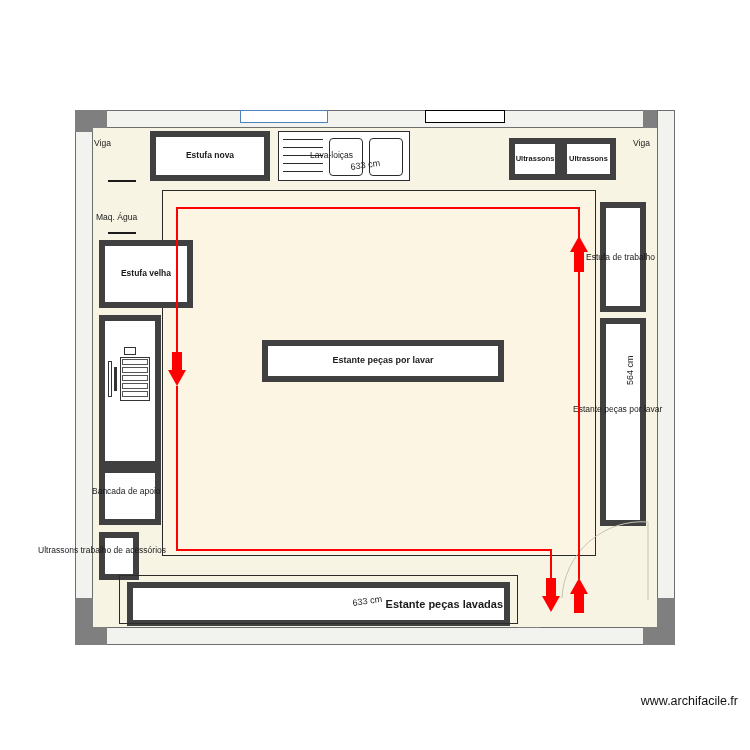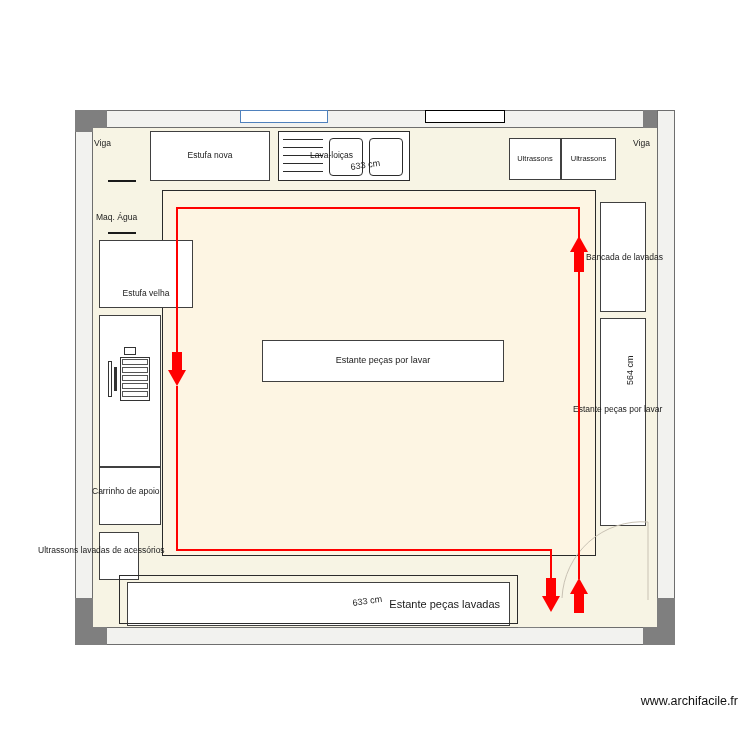--- a/index.html
+++ b/index.html
@@ -29,29 +29,30 @@
     background: #fdf5e3;
     border: 1px solid #2a2a2a;
   }
   .room-band {
     background: #f7f4e4;
   }
 
   
   .box {
     background: #ffffff;
-    border: 1px solid #404040;
+    border: 6px solid #404040;
     display: flex;
     align-items: center;
     justify-content: center;
     text-align: center;
     font-size: 8.5px;
     color: #1a1a1a;
     line-height: 1.1;
-    padding: 9px;
+    padding: 1px;
+    font-weight: bold;
   }
 
   
   .lbl {
     font-size: 8.5px;
     color: #1a1a1a;
     white-space: nowrap;
   }
 
   
@@ -163,50 +164,50 @@
     <span>Ultrassons</span>
   </div>
 
   <div class="abs lbl" style="left:94px; top:138px;">Viga</div>
   <div class="abs lbl" style="left:633px; top:138px;">Viga</div>
 
   <div class="abs lbl" style="left:96px; top:191px;margin-top:21px;">Maq. Água</div>
   <div class="abs" style="left:108px; top:180px; width:28px; height:2px; background:#1a1a1a;"></div>
   <div class="abs" style="left:108px; top:232px; width:28px; height:2px; background:#1a1a1a;"></div>
 
-  <div class="abs box" style="left:99px; top:240px; width:94px; height:68px;align-items:flex-end;">
+  <div class="abs box" style="left:99px; top:240px; width:94px; height:68px;">
     <span>Estufa velha</span>
   </div>
 
   <div class="abs box" style="left:99px; top:315px; width:62px; height:152px;"></div>
 
   <div class="abs" style="left:108px; top:355px; width:44px; height:48px;">
     <div class="abs" style="left:0px; top:6px; width:4px; height:36px; border:1px solid #333;"></div>
     <div class="abs" style="left:6px; top:12px; width:3px; height:24px; background:#333;"></div>
     <div class="abs" style="left:12px; top:2px; width:30px; height:44px; border:1px solid #333;"></div>
     <div class="abs" style="left:14px; top:4px; width:26px; height:6px; border:1px solid #555;"></div>
     <div class="abs" style="left:14px; top:12px; width:26px; height:6px; border:1px solid #555;"></div>
     <div class="abs" style="left:14px; top:20px; width:26px; height:6px; border:1px solid #555;"></div>
     <div class="abs" style="left:14px; top:28px; width:26px; height:6px; border:1px solid #555;"></div>
     <div class="abs" style="left:14px; top:36px; width:26px; height:6px; border:1px solid #555;"></div>
     <div class="abs" style="left:16px; top:-8px; width:12px; height:8px; border:1px solid #333;"></div>
   </div>
 
   <div class="abs box" style="left:99px; top:467px; width:62px; height:58px; font-size:8px;"></div>
-  <div class="abs lbl" style="left:92px; top:486px;">Carrinho de apoio</div>
+  <div class="abs lbl" style="left:92px; top:486px;">Bancada de apoio</div>
 
   <div class="abs box" style="left:99px; top:532px; width:40px; height:48px;"></div>
-  <div class="abs lbl" style="left:38px; top:545px;">Ultrassons lavadas de acessórios</div>
+  <div class="abs lbl" style="left:38px; top:545px;">Ultrassons trabalho de acessórios</div>
 
   <div class="abs box" style="left:262px; top:340px; width:242px; height:42px; font-size:9px;">
     <span>Estante peças por lavar</span>
   </div>
 
   <div class="abs box" style="left:600px; top:202px; width:46px; height:110px;"></div>
-  <div class="abs lbl" style="left:586px; top:252px;">Bancada de lavadas</div>
+  <div class="abs lbl" style="left:586px; top:252px;">Estufa de trabalho</div>
 
   <div class="abs box" style="left:600px; top:318px; width:46px; height:208px;"></div>
   <div class="abs lbl" style="left:573px; top:404px;">Estante peças por lavar</div>
 
   <div class="abs dim-rot" style="left:625px; top:385px;">564 cm</div>
 
   <svg class="abs" style="left:560px; top:520px; width:90px; height:86px;" viewBox="0 0 90 86">
     <path d="M 88 2 A 80 80 0 0 0 2 78" fill="none" stroke="#c9c2b4" stroke-width="1"></path>
     <line x1="88" y1="2" x2="88" y2="80" stroke="#c9c2b4" stroke-width="1"></line>
   </svg>

